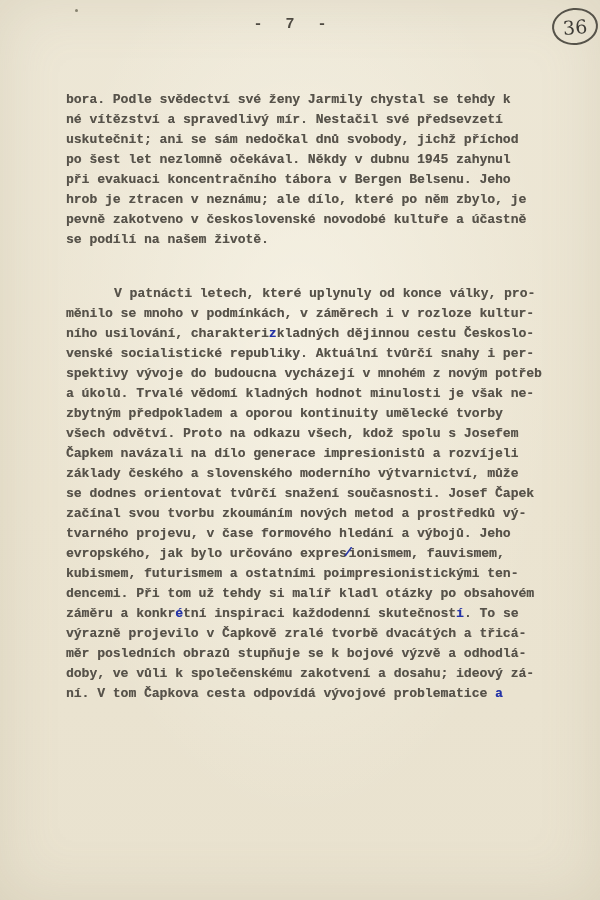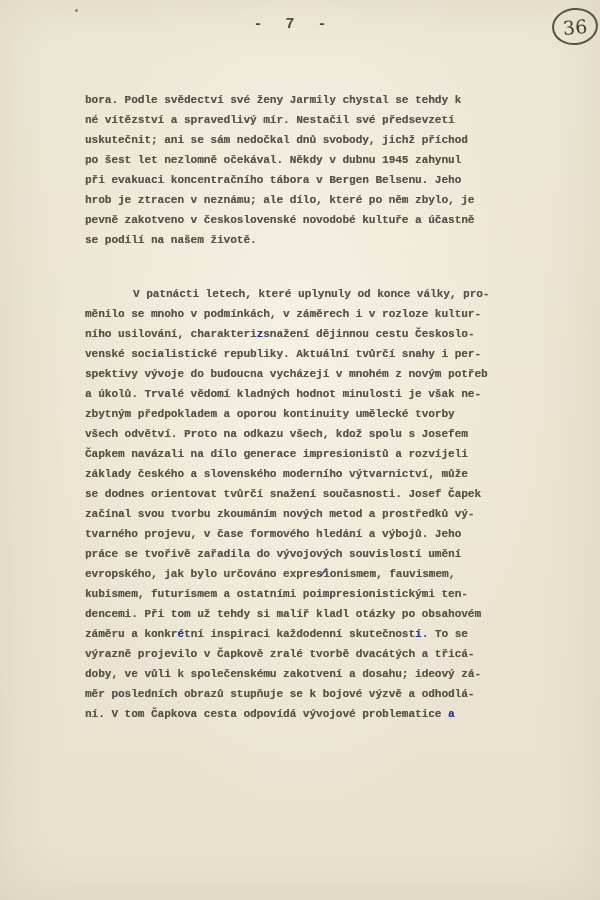--- a/index.html
+++ b/index.html
@@ -38,22 +38,22 @@
     border: 2px solid #56534a;
     border-radius: 50%;
     display: flex; align-items: center; justify-content: center;
     transform: rotate(-5deg);
     color: #3e3c36;
     font-family: "DejaVu Serif", serif;
     font-size: 19px;
     background: transparent;
   }
   .text-body {
-    position: absolute; left: 85px; top: 90px; width: 505px;
-    font-size: 11px; line-height: 20px;
+    position: absolute; left: 66px; top: 90px; width: 505px;
+    font-size: 13px; line-height: 20px;
     font-weight: 700;
     color: #56524a;
     text-shadow: 0.2px 0.3px 0.5px rgba(74,69,60,0.55);
     filter: blur(0.28px);
     white-space: nowrap;
   }
   .para { margin: 0; }
   .para + .para { margin-top: 34px; }
   .line { height: 20px; }
   .line.indent { text-indent: 48px; }
@@ -88,34 +88,33 @@
       <div class="line"><span>uskutečnit; ani se sám nedočkal dnů svobody, jichž příchod</span></div>
       <div class="line"><span>po šest let nezlomně očekával. Někdy v dubnu 1945 zahynul</span></div>
       <div class="line"><span>při evakuaci koncentračního tábora v Bergen Belsenu. Jeho</span></div>
       <div class="line"><span>hrob je ztracen v neznámu; ale dílo, které po něm zbylo, je</span></div>
       <div class="line"><span>pevně zakotveno v československé novodobé kultuře a účastně</span></div>
       <div class="line"><span>se podílí na našem životě.</span></div>
     </div>
     <div class="para">
       <div class="line indent"><span>V patnácti letech, které uplynuly od konce války, pro-</span></div>
       <div class="line"><span>měnilo se mnoho v podmínkách, v záměrech i v rozloze kultur-</span></div>
-      <div class="line"><span>ního usilování, charakteri</span><span class="blue">z</span><span>snažení dějinnou cestu Českoslo-</span></div>
+      <div class="line"><span>ního usilování, charakteri</span><span class="blue">z</span><span>kladných dějinnou cestu Českoslo-</span></div>
       <div class="line"><span>venské socialistické republiky. Aktuální tvůrčí snahy i per-</span></div>
       <div class="line"><span>spektivy vývoje do budoucna vycházejí v mnohém z novým potřeb</span></div>
       <div class="line"><span>a úkolů. Trvalé vědomí kladných hodnot minulosti je však ne-</span></div>
       <div class="line"><span>zbytným předpokladem a oporou kontinuity umělecké tvorby</span></div>
       <div class="line"><span>všech odvětví. Proto na odkazu všech, kdož spolu s Josefem</span></div>
       <div class="line"><span>Čapkem navázali na dílo generace impresionistů a rozvíjeli</span></div>
       <div class="line"><span>základy českého a slovenského moderního výtvarnictví, může</span></div>
       <div class="line"><span>se dodnes orientovat tvůrčí snažení současnosti. Josef Čapek</span></div>
       <div class="line"><span>začínal svou tvorbu zkoumáním nových metod a prostředků vý-</span></div>
       <div class="line"><span>tvarného projevu, v čase formového hledání a výbojů. Jeho</span></div>
-      <div class="line"><span>práce se tvořivě zařadila do vývojových souvislostí umění</span></div>
       <div class="line"><span>evropského, jak bylo určováno expres</span><span class="blue mark">/</span><span>ionismem, fauvismem,</span></div>
       <div class="line"><span>kubismem, futurismem a ostatními poimpresionistickými ten-</span></div>
       <div class="line"><span>dencemi. Při tom už tehdy si malíř kladl otázky po obsahovém</span></div>
       <div class="line"><span>záměru a konkr</span><span class="blue">é</span><span>tní inspiraci každodenní skutečnost</span><span class="blue">í</span><span>. To se</span></div>
       <div class="line"><span>výrazně projevilo v Čapkově zralé tvorbě dvacátých a třicá-</span></div>
+      <div class="line"><span>měr posledních obrazů stupňuje se k bojové výzvě a odhodlá-</span></div>
       <div class="line"><span>doby, ve vůli k společenskému zakotvení a dosahu; ideový zá-</span></div>
-      <div class="line"><span>měr posledních obrazů stupňuje se k bojové výzvě a odhodlá-</span></div>
       <div class="line"><span>ní. V tom Čapkova cesta odpovídá vývojové problematice </span><span class="blue">a</span></div>
     </div>
   </div>
 
 </body></html>

